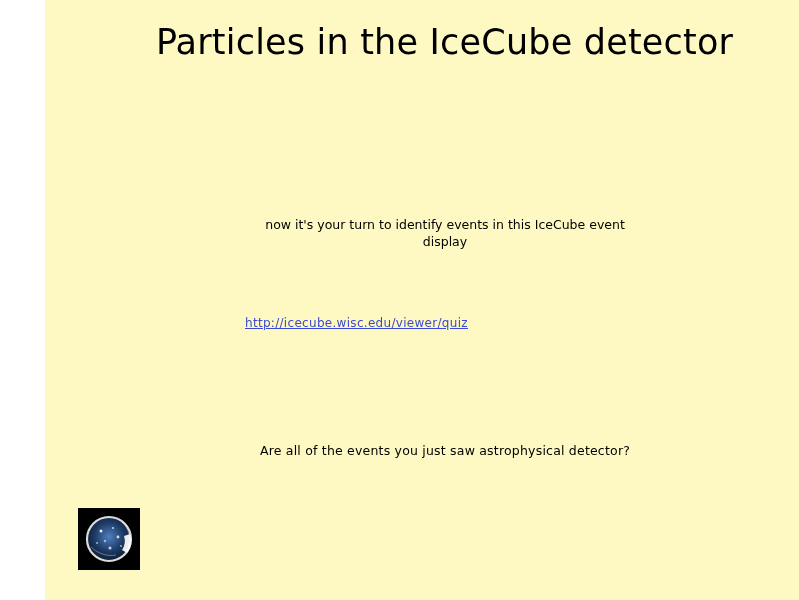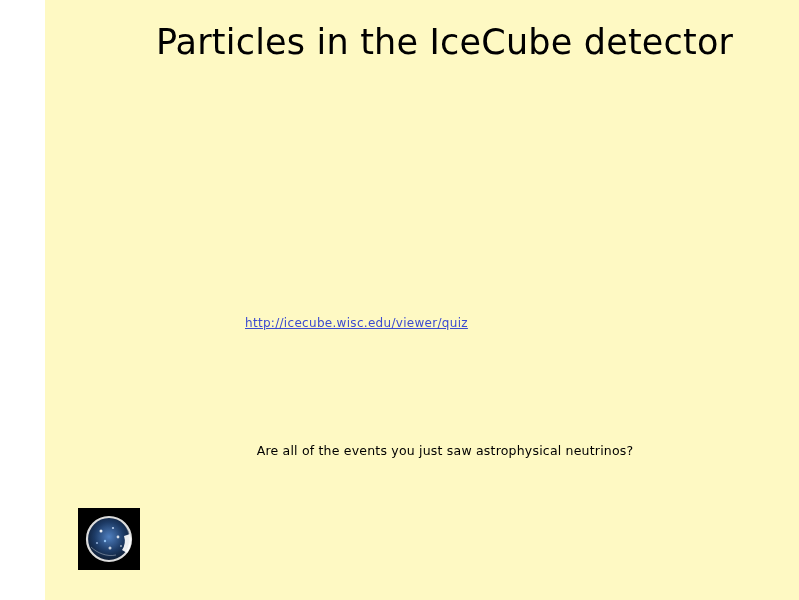--- a/index.html
+++ b/index.html
@@ -98,27 +98,28 @@
     background: #000000;
   }
 </style>
 </head>
 <body>
 
 <div class="slide">
 
   <div class="slide-title">Particles in the IceCube detector</div>
 
+  <div class="body-text line-1">now it's your turn to identify events in this IceCube event display</div>
 
   <div class="link-row">
     <a href="#">http://icecube.wisc.edu/viewer/quiz</a>
   </div>
 
 
-  <div class="body-text question">Are all of the events you just saw astrophysical neutrinos?</div>
+  <div class="body-text question">Are all of the events you just saw astrophysical detector?</div>
 
   <div class="logo-box">
     <svg class="logo-svg" width="52" height="52" viewBox="0 0 52 52">
       <defs>
         <radialGradient id="gl" cx="50%" cy="45%" r="60%">
           <stop offset="0%" stop-color="#4f7fbf"></stop>
           <stop offset="55%" stop-color="#1d3b66"></stop>
           <stop offset="100%" stop-color="#0a1526"></stop>
         </radialGradient>
       </defs>

